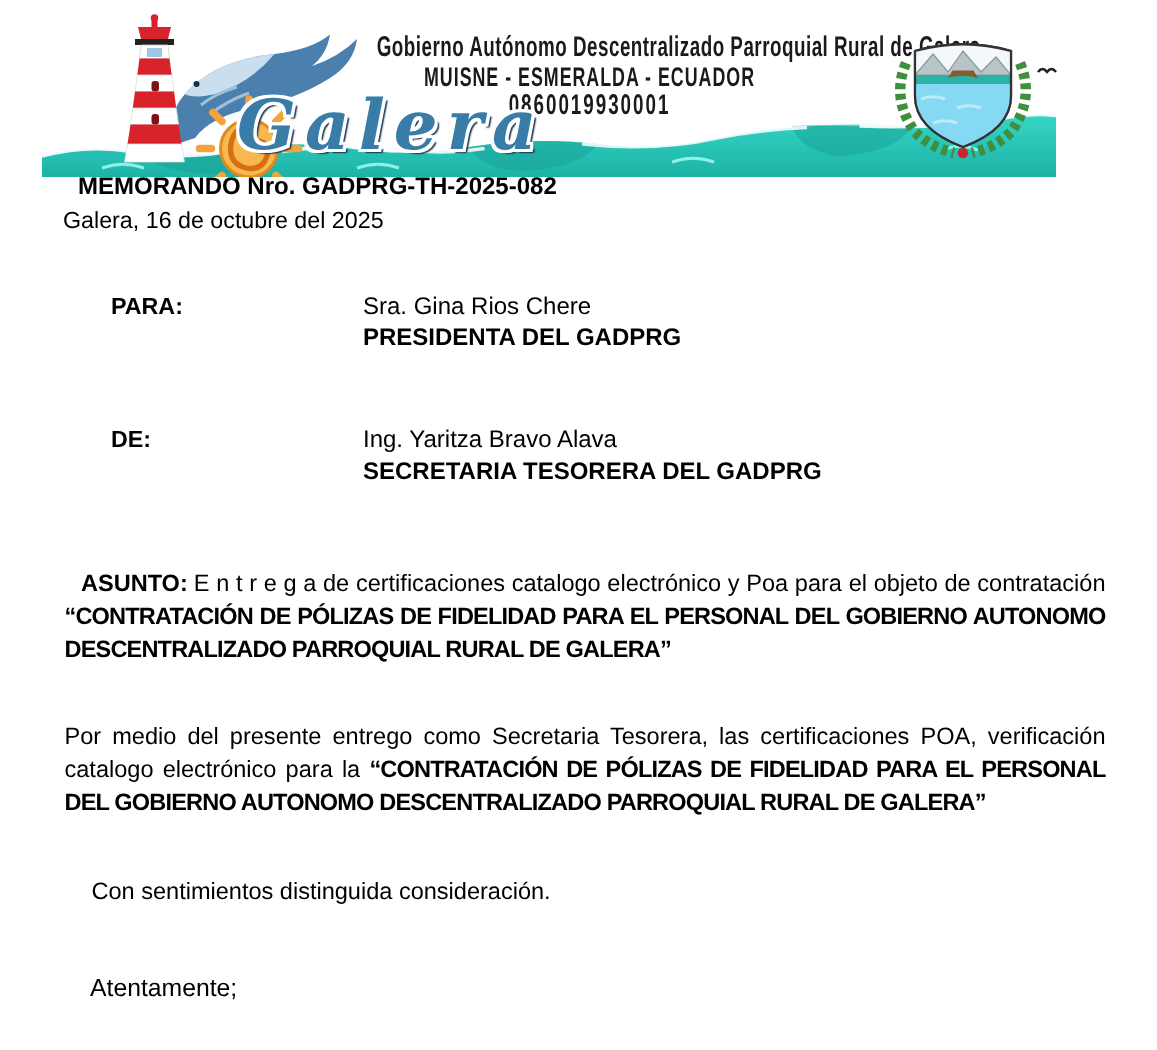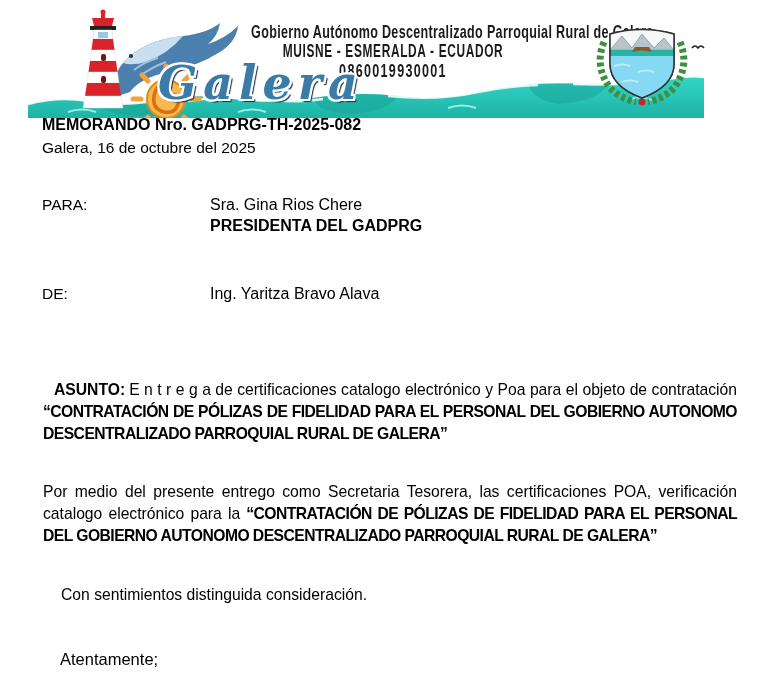--- a/index.html
+++ b/index.html
@@ -17,27 +17,27 @@
   .org-line1{font-size:19px;font-weight:bold;letter-spacing:0.5px;color:#1a1a1a;line-height:20px;}
   .org-line2{font-size:18px;font-weight:bold;letter-spacing:1px;color:#1a1a1a;line-height:19px;}
   .org-ruc{font-size:19px;font-weight:bold;letter-spacing:2px;color:#1a1a1a;line-height:19px;}
 
   .script-name{position:absolute;left:158px;top:56px;font-family:"DejaVu Serif",serif;
       font-style:italic;font-weight:bold;font-size:46px;letter-spacing:6px;color:#3a7ca8;
       text-shadow:-2px -2px 0 #fff, 2px -2px 0 #fff, -2px 2px 0 #fff, 2px 2px 0 #fff,
                   0 -2px 0 #fff, 0 2px 0 #fff, -2px 0 0 #fff, 2px 0 0 #fff, 3px 3px 1px #16324f;}
 
   
-  .memo-no{position:absolute;left:42px;top:116px;font-size:16px;font-weight:bold;}
+  .memo-no{position:absolute;left:52px;top:116px;font-size:16px;font-weight:bold;}
   .memo-date{position:absolute;left:42px;top:139px;font-size:15.5px;}
 
   .field-row{position:absolute;left:42px;width:690px;display:flex;}
   .row-para{top:194px;}
   .row-de{top:283px;}
-  .field-label{width:168px;font-weight:normal;font-size:15.5px;line-height:21px;}
+  .field-label{width:168px;font-weight:bold;font-size:15.5px;line-height:21px;margin-left:32px;}
   .field-value{font-size:16px;line-height:21px;}
   .field-title{font-weight:bold;}
 
   .par{position:absolute;left:43px;width:694px;font-size:15.7px;line-height:22px;text-align:justify;margin:0;}
   .asunto{top:379px;text-indent:11px;}
   .bodypar{top:481px;}
   .b{font-weight:bold;}
   .bcond{font-weight:bold;letter-spacing:-0.55px;}
   .asunto-label{margin-right:4px;}
 
@@ -149,20 +149,21 @@
     <div class="field-value">
       <div>Sra. Gina Rios Chere</div>
       <div class="field-title">PRESIDENTA DEL GADPRG</div>
     </div>
   </div>
 
   <div class="field-row row-de">
     <div class="field-label">DE:</div>
     <div class="field-value">
       <div>Ing. Yaritza Bravo Alava</div>
+      <div class="field-title">SECRETARIA TESORERA DEL GADPRG</div>
     </div>
   </div>
 
   <p class="par asunto"><span class="b asunto-label"><span>ASUNTO</span><span>:</span></span><span>E n t r e g a  de certificaciones catalogo electrónico y Poa para el objeto de contratación </span><span class="bcond">“CONTRATACIÓN DE PÓLIZAS DE FIDELIDAD PARA EL PERSONAL DEL GOBIERNO AUTONOMO DESCENTRALIZADO PARROQUIAL RURAL DE GALERA”</span></p>
 
   <p class="par bodypar"><span>Por medio del presente entrego como Secretaria Tesorera, las certificaciones POA, verificación catalogo electrónico para la </span><span class="bcond">“CONTRATACIÓN DE PÓLIZAS DE FIDELIDAD PARA EL PERSONAL DEL GOBIERNO AUTONOMO DESCENTRALIZADO PARROQUIAL RURAL DE GALERA”</span></p>
 
   <p class="closing">Con sentimientos distinguida consideración.</p>
   <p class="signoff">Atentamente;</p>
 

